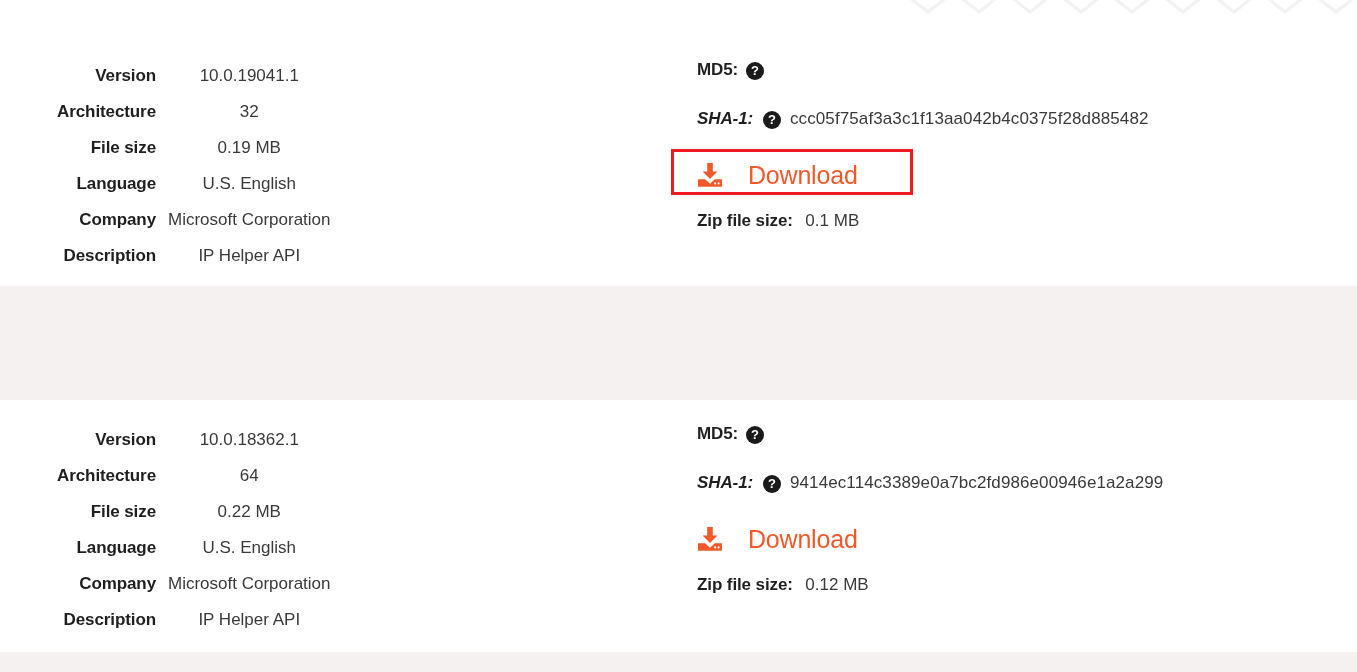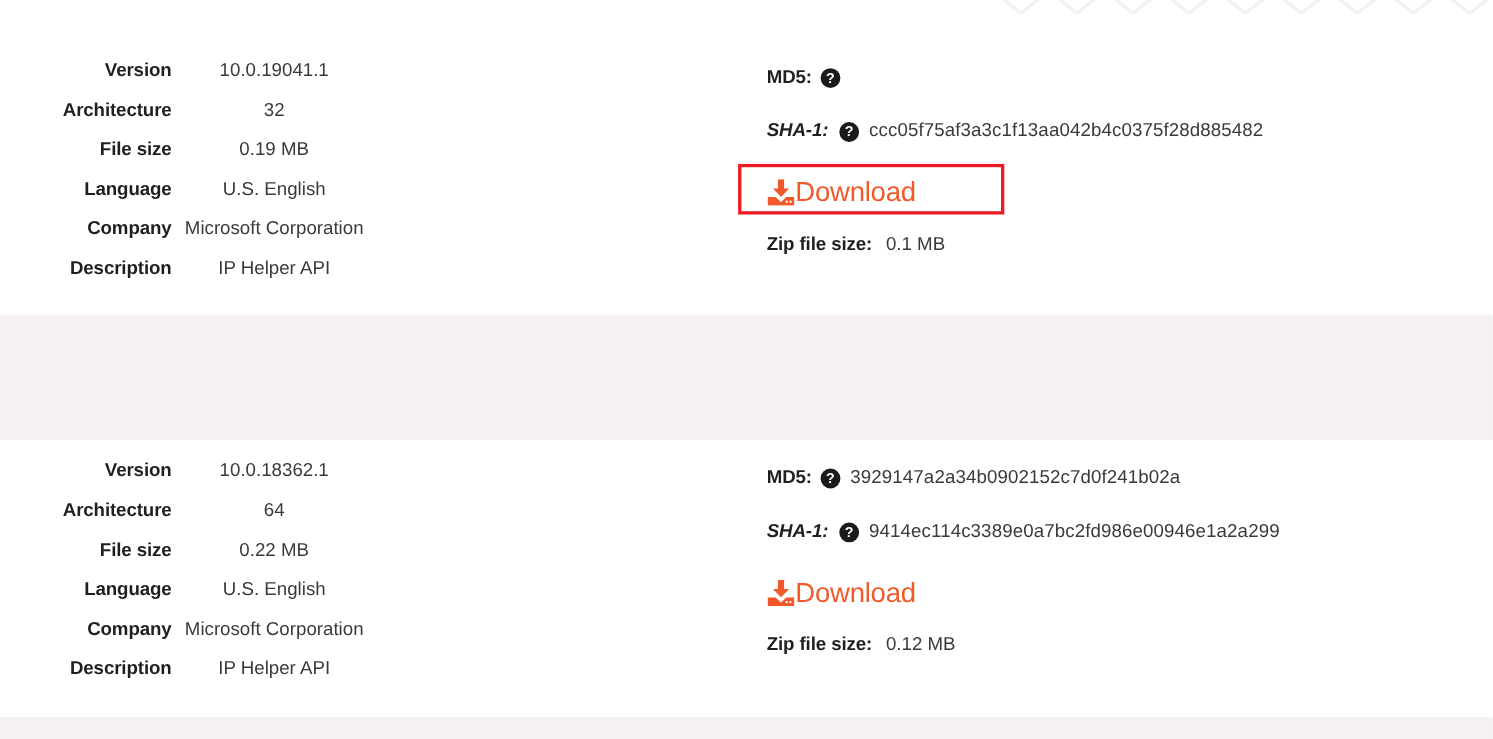--- a/index.html
+++ b/index.html
@@ -42,21 +42,21 @@
     left: 0;
     width: 1357px;
   }
   .entry-1 { top: 52px; }
   .entry-2 { top: 416px; }
 
   
   .spec-table {
     position: absolute;
     left: 0;
-    top: 0;
+    top: 12px;
     border-collapse: collapse;
   }
   .spec-table td {
     padding: 0 0 12px 0;
     font-size: 17px;
     line-height: 24px;
     vertical-align: top;
     white-space: nowrap;
   }
   .spec-label {
@@ -128,21 +128,21 @@
     top: -13px;
     width: 242px;
     height: 46px;
     border: 3px solid #ed1c24;
     box-sizing: border-box;
     pointer-events: none;
   }
   .download-btn {
     display: inline-flex;
     align-items: center;
-    gap: 0;
+    gap: 25px;
     background: none;
     border: none;
     padding: 0;
     cursor: pointer;
     text-decoration: none;
   }
   .dl-icon {
     display: block;
     width: 26px;
     height: 24px;
@@ -290,21 +290,20 @@
         <td class="spec-value">IP Helper API</td>
       </tr>
     </tbody>
   </table>
 
   <div class="right-col">
 
     <div class="hash-row">
       <span class="hash-label hash-md5">MD5:</span>
       <span class="help-icon">?</span>
-      <span class="hash-value">3929147a2a34b0902152c7d0f241b02a</span>
     </div>
 
     <div class="hash-row">
       <span class="hash-label hash-sha">SHA-1:</span>
       <span class="help-icon">?</span>
       <span class="hash-value">9414ec114c3389e0a7bc2fd986e00946e1a2a299</span>
     </div>
 
     <div class="download-wrap">
       <a href="#" class="download-btn">

